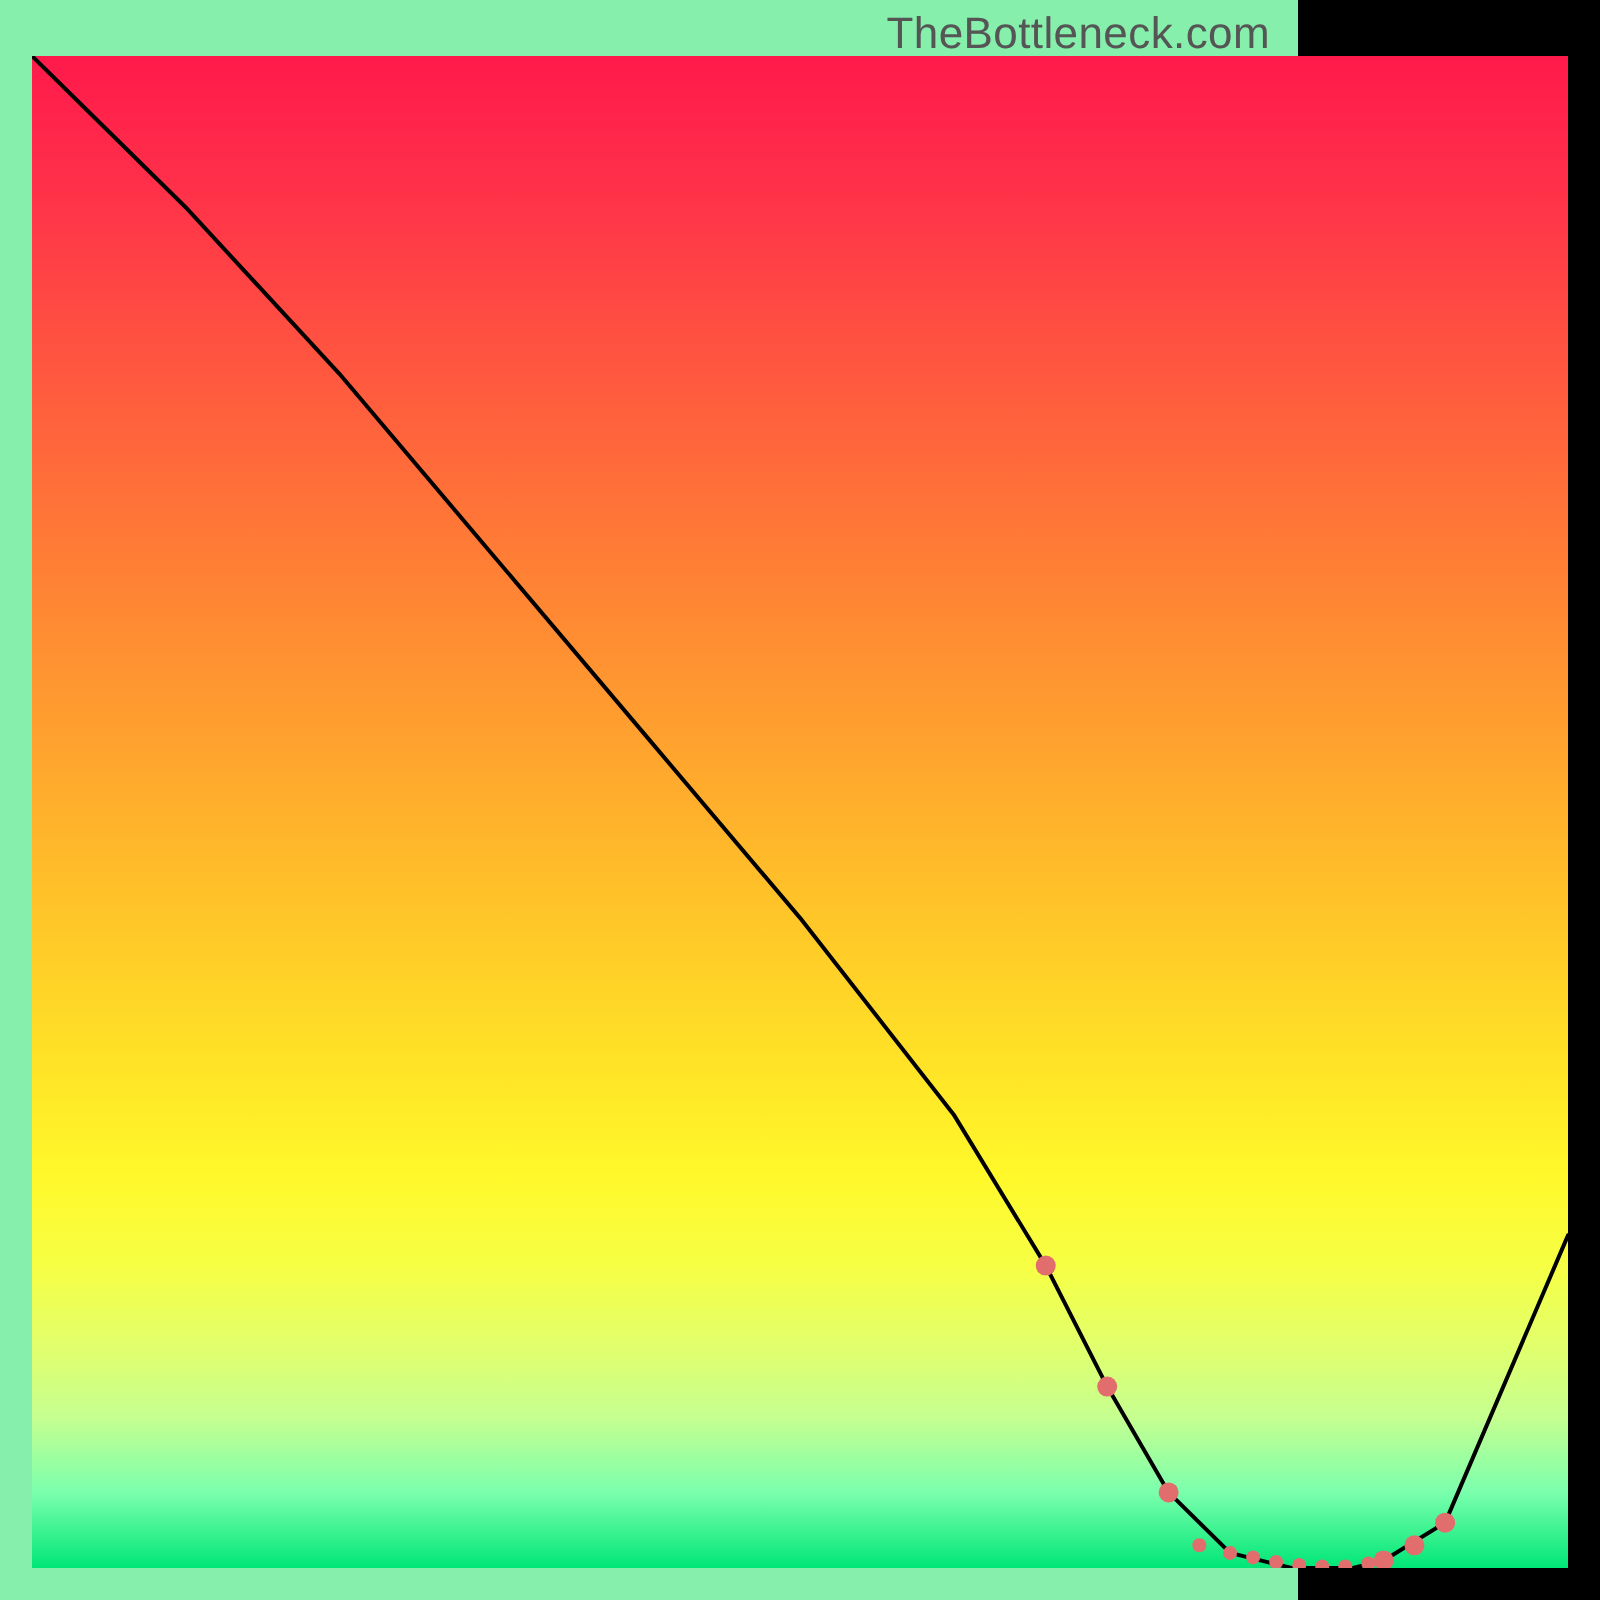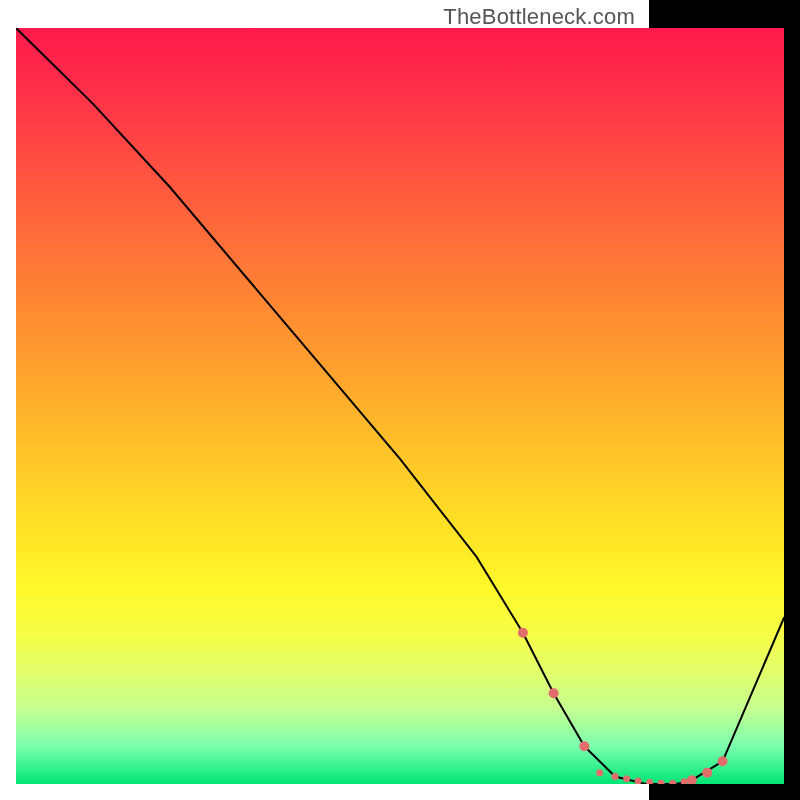--- a/index.html
+++ b/index.html
@@ -1,21 +1,21 @@
 <!DOCTYPE html>
 <html><head>
 <meta charset="utf-8">
 <style>
   * { margin: 0; padding: 0; box-sizing: border-box; }
   html, body { width: 800px; height: 800px; background: #000; overflow: hidden; }
   .stage {
     position: relative;
     width: 649px;
     height: 800px;
-    background: #ffffff;
+    background: #86efac;
   }
   .plot {
     position: absolute;
     left: 16px;
     top: 28px;
     width: 768px;
     height: 756px;
   }
   .gradient {
     position: absolute;

